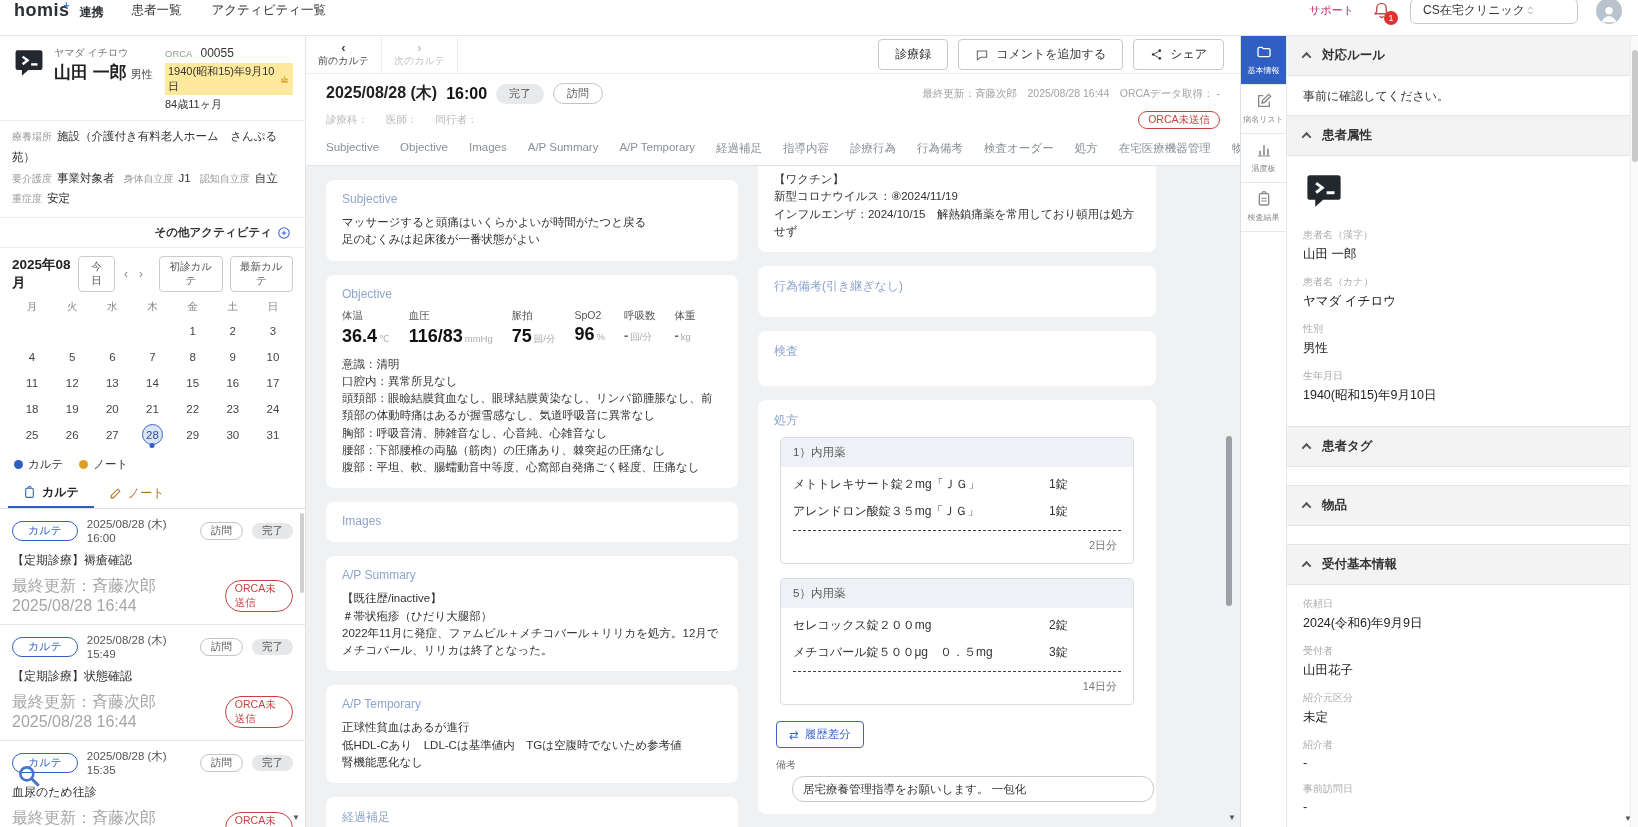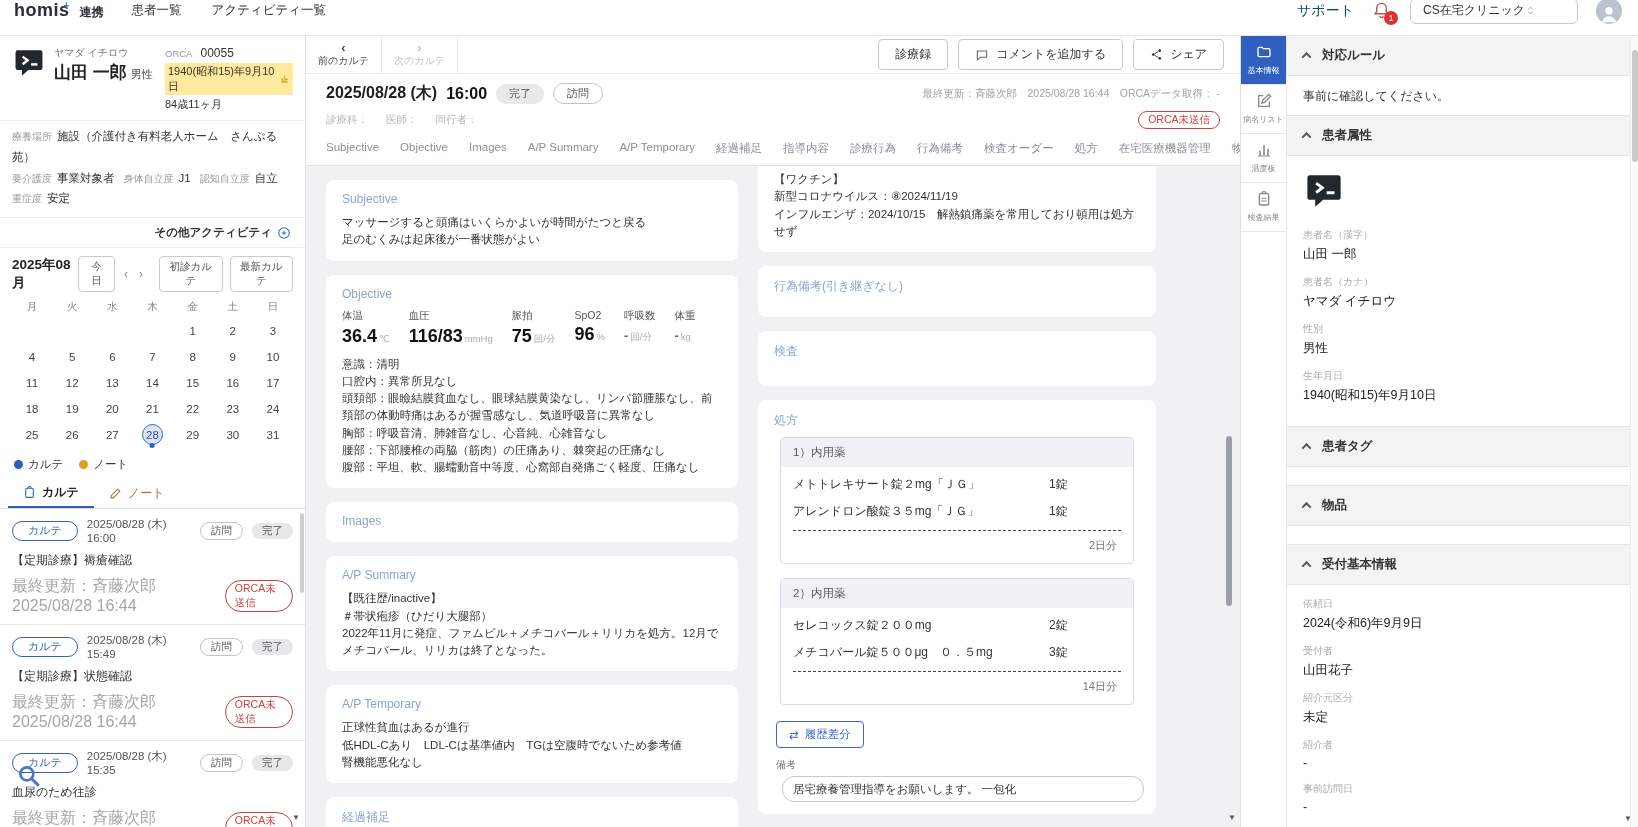--- a/index.html
+++ b/index.html
@@ -9,21 +9,21 @@
 
   
   .top-header { height:36px; display:flex; align-items:center; padding:0 16px 14px 14px; gap:28px; border-bottom:1px solid #e6e6e6; background:#fff; position:relative; z-index:5; }
   .logo { display:flex; align-items:baseline; gap:5px; cursor:default; }
   .logo-main { font-size:18px; font-weight:bold; color:#2b2f36; letter-spacing:.5px; }
   .logo-plus { color:#3a7bd5; font-size:10px; font-weight:bold; position:relative; top:-7px; left:-11px; width:0; }
   .logo-suffix { font-size:12px; font-weight:bold; color:#2b2f36; }
   .main-nav { display:flex; gap:30px; }
   .nav-item { font-size:12.5px; color:#333; text-decoration:none; cursor:pointer; }
   .header-right { margin-left:auto; display:flex; align-items:center; gap:18px; }
-  .support-link { font-size:14px; color:#0c4a6e; cursor:pointer; }
+  .support-link { font-size:11px; color:#be185d; cursor:pointer; }
   .bell-wrap { position:relative; width:20px; height:20px; cursor:pointer; }
   .bell-badge { position:absolute; right:-6px; bottom:-4px; width:14px; height:14px; border-radius:50%; background:#e03131; color:#fff; font-size:9px; display:flex; align-items:center; justify-content:center; }
   .clinic-select { border:1px solid #c9c9c9; border-radius:6px; height:26px; padding:0 8px 0 12px; font-size:12px; color:#333; display:flex; align-items:center; justify-content:flex-start; width:168px; background:#fff; cursor:pointer; }
   .avatar-circle { width:26px; height:26px; border-radius:50%; background:#b9c3cd; overflow:hidden; display:flex; align-items:flex-end; justify-content:center; cursor:pointer; }
 
   
   .main { display:flex; height:791px; }
   .left-panel { width:306px; border-right:1px solid #e2e2e2; display:flex; flex-direction:column; position:relative; background:#fff; }
   .center { width:934px; display:flex; flex-direction:column; }
   .sidebar { width:390px; border-left:1px solid #e0e0e0; display:flex; background:#fff; }
@@ -121,21 +121,21 @@
   .card-cut { margin-top:0; border-radius:0 0 8px 8px; padding-top:5px; }
 
   .rx-box { border:1px solid #d9dde3; border-radius:4px; margin:4px 6px 14px; }
   .rx-head { background:#eef1f5; padding:7px 12px; font-size:11.5px; color:#555; }
   .rx-row { display:flex; padding:9px 12px 1px; font-size:12px; color:#333; }
   .rx-qty { margin-left:auto; width:72px; }
   .rx-dash { border-top:1.5px dashed #444; margin:9px 12px 0; }
   .rx-days { text-align:right; font-size:11px; color:#777; padding:7px 16px 10px; }
   .btn-outline-blue { border:1px solid #3a66c4; color:#3a66c4; border-radius:4px; background:#fff; padding:5px 12px; font-size:11.5px; display:inline-flex; gap:6px; align-items:center; cursor:pointer; margin:2px 0 0 2px; font-family:inherit; }
   .note-label { font-size:10px; color:#777; margin:10px 0 4px 2px; }
-  .note-input { width:calc(100% - 4px); margin-left:8px; border:1px solid #c7cace; border-radius:12px; padding:6px 10px; font-size:11.5px; color:#333; font-family:inherit; background:#fff; }
+  .note-input { width:calc(100% - 4px); margin-left:18px; border:1px solid #c7cace; border-radius:12px; padding:6px 10px; font-size:11.5px; color:#333; font-family:inherit; background:#fff; }
   .cb-thumb { position:absolute; right:8px; top:270px; width:6px; height:170px; background:#9aa0a6; border-radius:3px; }
   .cb-arrow { position:absolute; right:4px; bottom:5px; font-size:8px; color:#555; }
 
   
   .rail { width:46px; border-right:1px solid #e8e8e8; }
   .rail-item { height:49px; display:flex; flex-direction:column; align-items:center; justify-content:center; gap:3px; border-bottom:1px solid #e8e8e8; font-size:8px; color:#888; cursor:pointer; background:#fff; }
   .rail-item svg { width:16px; height:16px; }
   .rail-item.active { background:#2f5fc0; color:#fff; }
   .sb-content { flex:1; overflow:hidden; position:relative; }
   .sb-sec-h { display:flex; align-items:center; gap:12px; padding:11px 16px; background:#f3f3f4; border-bottom:1px solid #e5e5e5; border-top:1px solid #e5e5e5; font-size:12.5px; font-weight:bold; color:#333; cursor:pointer; }
@@ -530,21 +530,21 @@
                     <span class="rx-qty">1錠</span>
                   </div>
                   <div class="rx-row">
                     <span>アレンドロン酸錠３５mg「ＪＧ」</span>
                     <span class="rx-qty">1錠</span>
                   </div>
                   <div class="rx-dash"></div>
                   <div class="rx-days">2日分</div>
                 </div>
                 <div class="rx-box">
-                  <div class="rx-head">2）内用薬</div>
+                  <div class="rx-head">5）内用薬</div>
                   <div class="rx-row">
                     <span>セレコックス錠２００mg</span>
                     <span class="rx-qty">2錠</span>
                   </div>
                   <div class="rx-row">
                     <span>メチコバール錠５００μg　０．５mg</span>
                     <span class="rx-qty">3錠</span>
                   </div>
                   <div class="rx-dash"></div>
                   <div class="rx-days">14日分</div>

